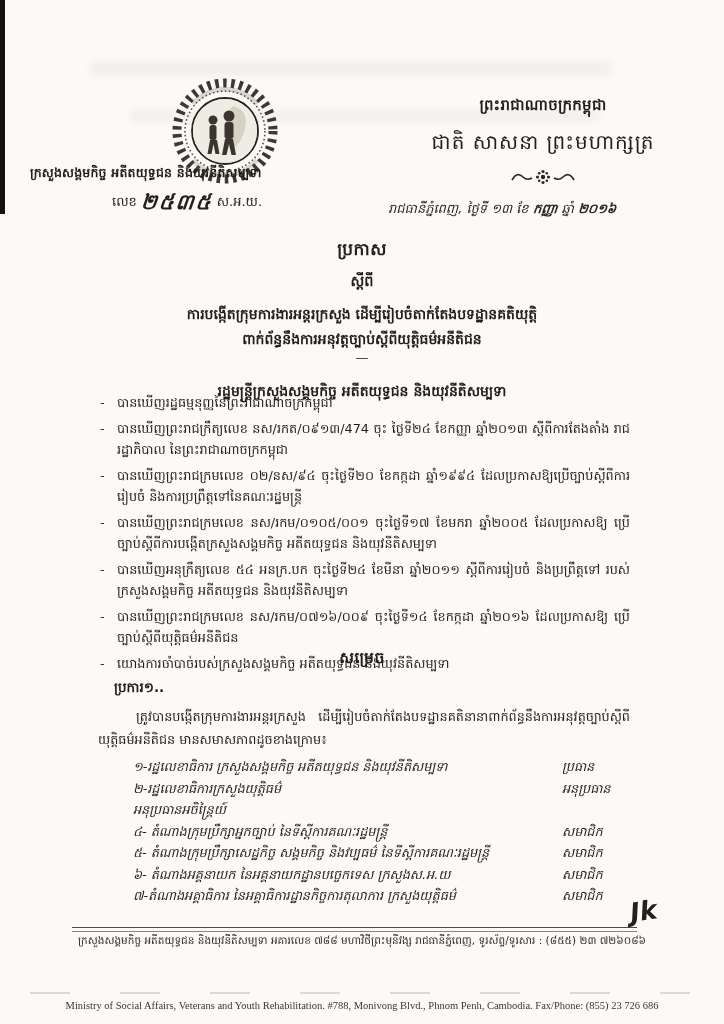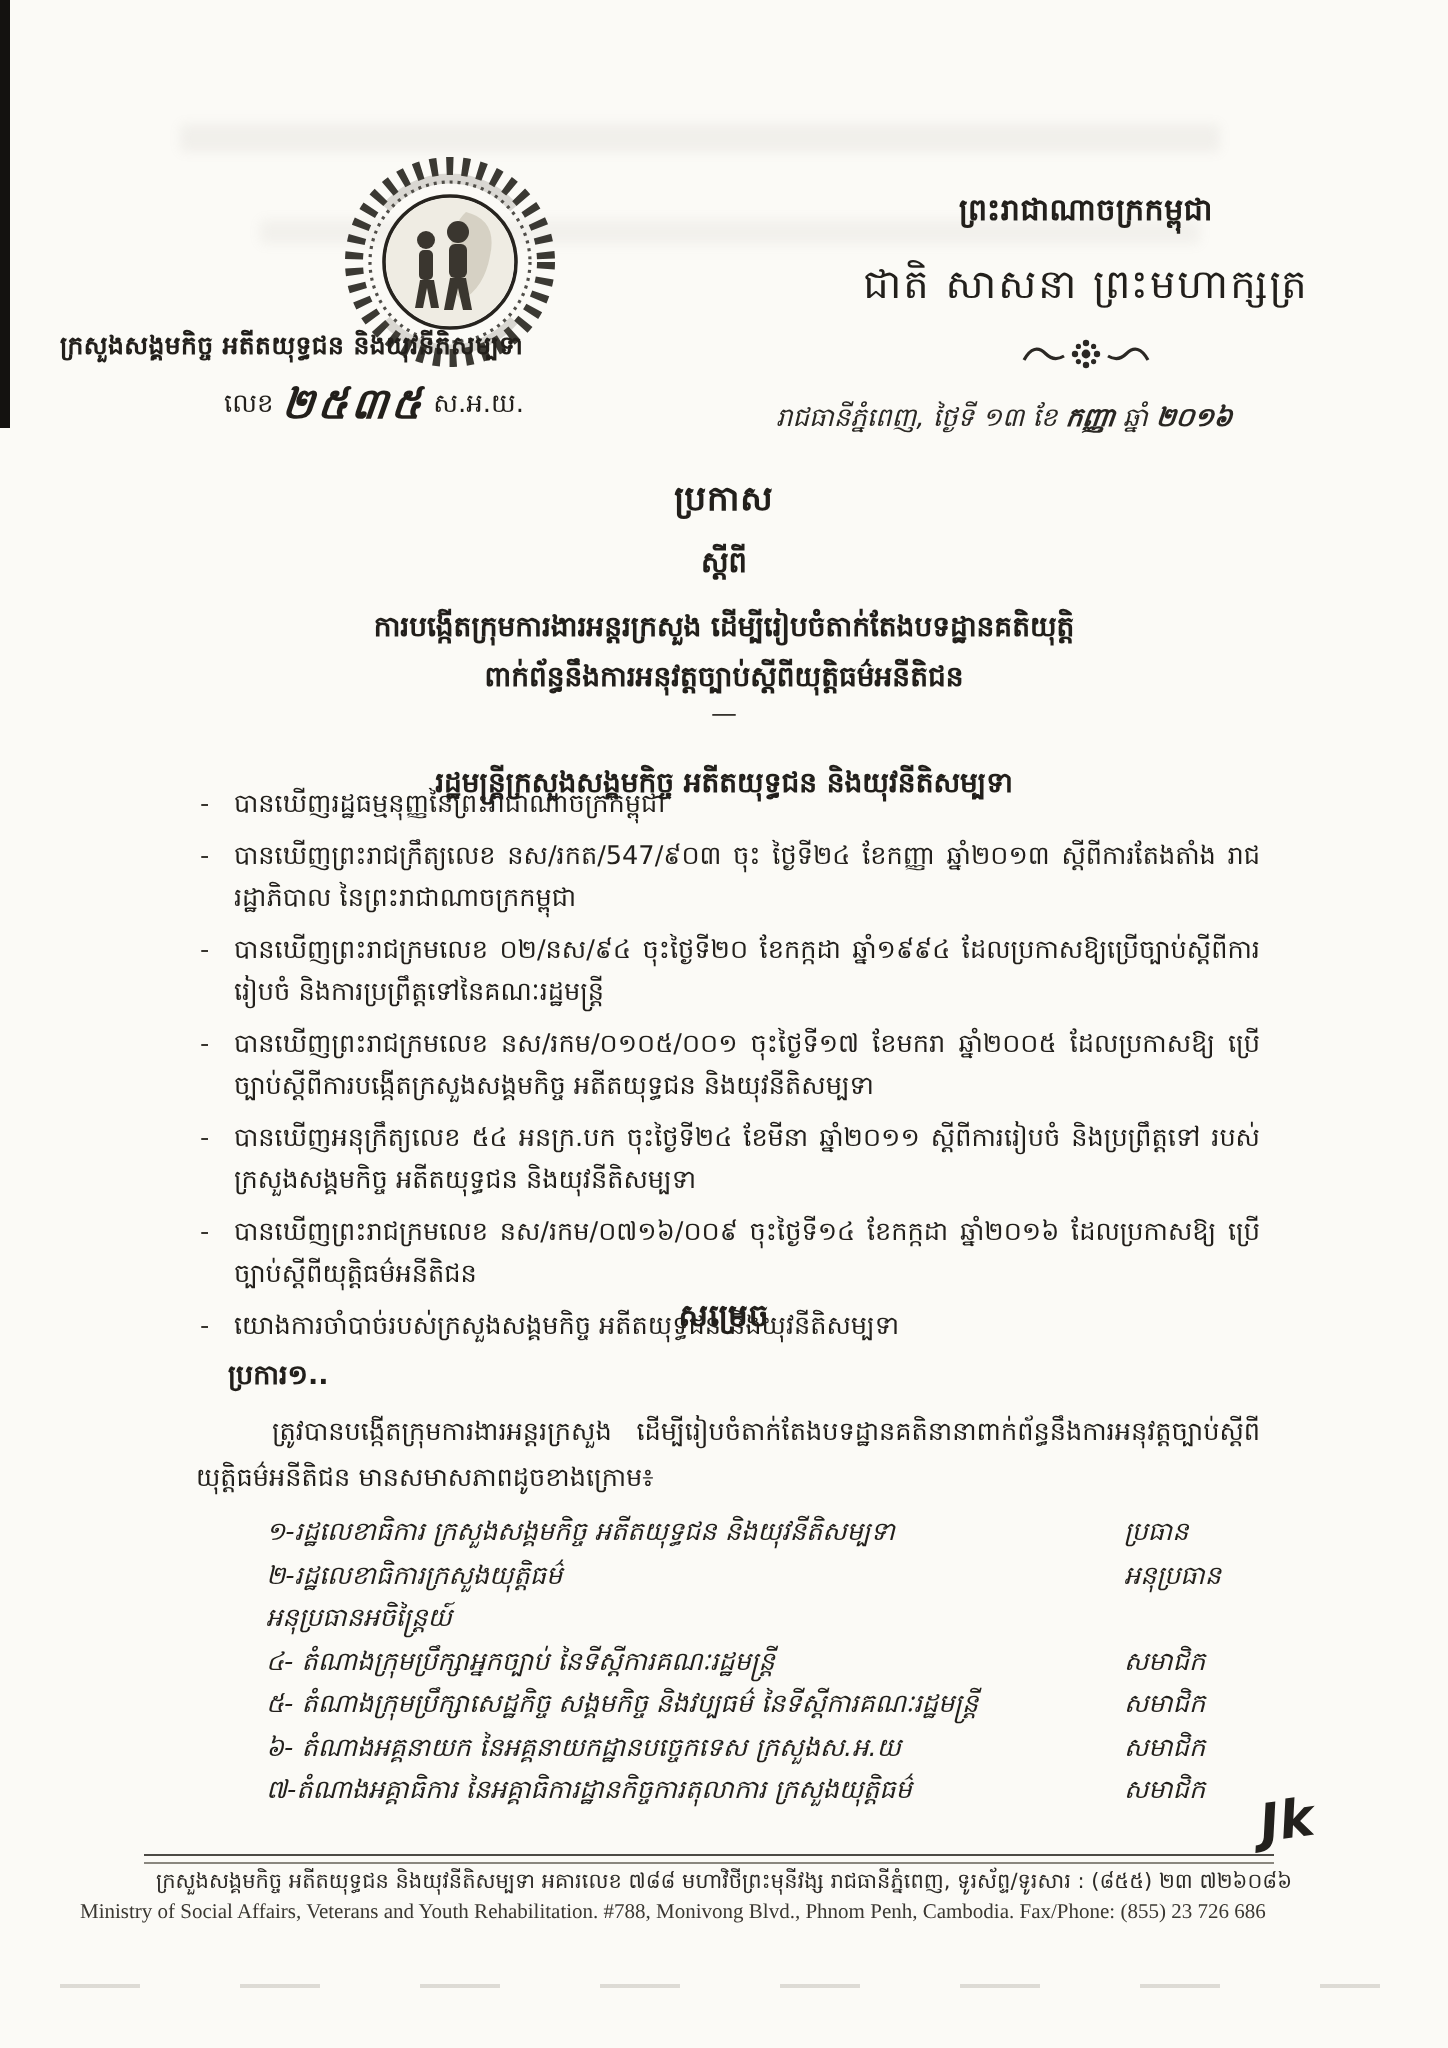--- a/index.html
+++ b/index.html
@@ -61,21 +61,21 @@
   .member-row{display:flex;font-style:italic;}
   .member-label{flex:1;padding-right:8px;}
   .member-role{flex:none;width:128px;text-align:left;}
   
   .footer-rule{position:absolute;left:72px;top:927px;width:565px;height:3px;
     border-top:1px solid #4c4a45;border-bottom:1px solid #8a877f;}
   .footer-init{position:absolute;left:630px;top:896px;font-size:26px;
     font-style:italic;font-weight:bold;transform:rotate(-8deg);color:#23211d;}
   .footer-km{position:absolute;left:40px;top:934px;width:644px;text-align:center;
     font-size:10.5px;color:#2c2925;}
-  .footer-en{position:absolute;left:40px;top:951px;width:644px;
+  .footer-en{position:absolute;left:40px;top:1000px;width:644px;text-align:center;
     font-size:10.5px;color:#3a3731;font-family:"Liberation Serif","DejaVu Serif",serif;}
 </style>
 </head>
 <body>
 
 <div class="page">
 
   <div class="scan-bar-left"></div>
   <div class="scan-ghost"></div>
   <div class="scan-bottom"></div>
@@ -151,21 +151,21 @@
     <div class="t-auth">រដ្ឋមន្ត្រីក្រសួងសង្គមកិច្ច អតីតយុទ្ធជន និងយុវនីតិសម្បទា</div>
   </div>
 
   <div class="bullets">
     <div class="bullet-row">
       <span class="bullet-dash">-</span>
       <span class="bullet-text">បានឃើញរដ្ឋធម្មនុញ្ញនៃព្រះរាជាណាចក្រកម្ពុជា</span>
     </div>
     <div class="bullet-row">
       <span class="bullet-dash">-</span>
-      <span class="bullet-text">បានឃើញព្រះរាជក្រឹត្យលេខ នស/រកត/547/៩០៣ ចុះ ថ្ងៃទី២៤ ខែកញ្ញា ឆ្នាំ២០១៣ ស្តីពីការតែងតាំង រាជរដ្ឋាភិបាល នៃព្រះរាជាណាចក្រកម្ពុជា</span>
+      <span class="bullet-text">បានឃើញព្រះរាជក្រឹត្យលេខ នស/រកត/០៩១៣/474 ចុះ ថ្ងៃទី២៤ ខែកញ្ញា ឆ្នាំ២០១៣ ស្តីពីការតែងតាំង រាជរដ្ឋាភិបាល នៃព្រះរាជាណាចក្រកម្ពុជា</span>
     </div>
     <div class="bullet-row">
       <span class="bullet-dash">-</span>
       <span class="bullet-text">បានឃើញព្រះរាជក្រមលេខ ០២/នស/៩៤ ចុះថ្ងៃទី២០ ខែកក្កដា ឆ្នាំ១៩៩៤ ដែលប្រកាសឱ្យប្រើច្បាប់ស្តីពីការរៀបចំ និងការប្រព្រឹត្តទៅនៃគណៈរដ្ឋមន្ត្រី</span>
     </div>
     <div class="bullet-row">
       <span class="bullet-dash">-</span>
       <span class="bullet-text">បានឃើញព្រះរាជក្រមលេខ នស/រកម/០១០៥/០០១ ចុះថ្ងៃទី១៧ ខែមករា ឆ្នាំ២០០៥ ដែលប្រកាសឱ្យ ប្រើច្បាប់ស្តីពីការបង្កើតក្រសួងសង្គមកិច្ច អតីតយុទ្ធជន និងយុវនីតិសម្បទា</span>
     </div>
     <div class="bullet-row">

